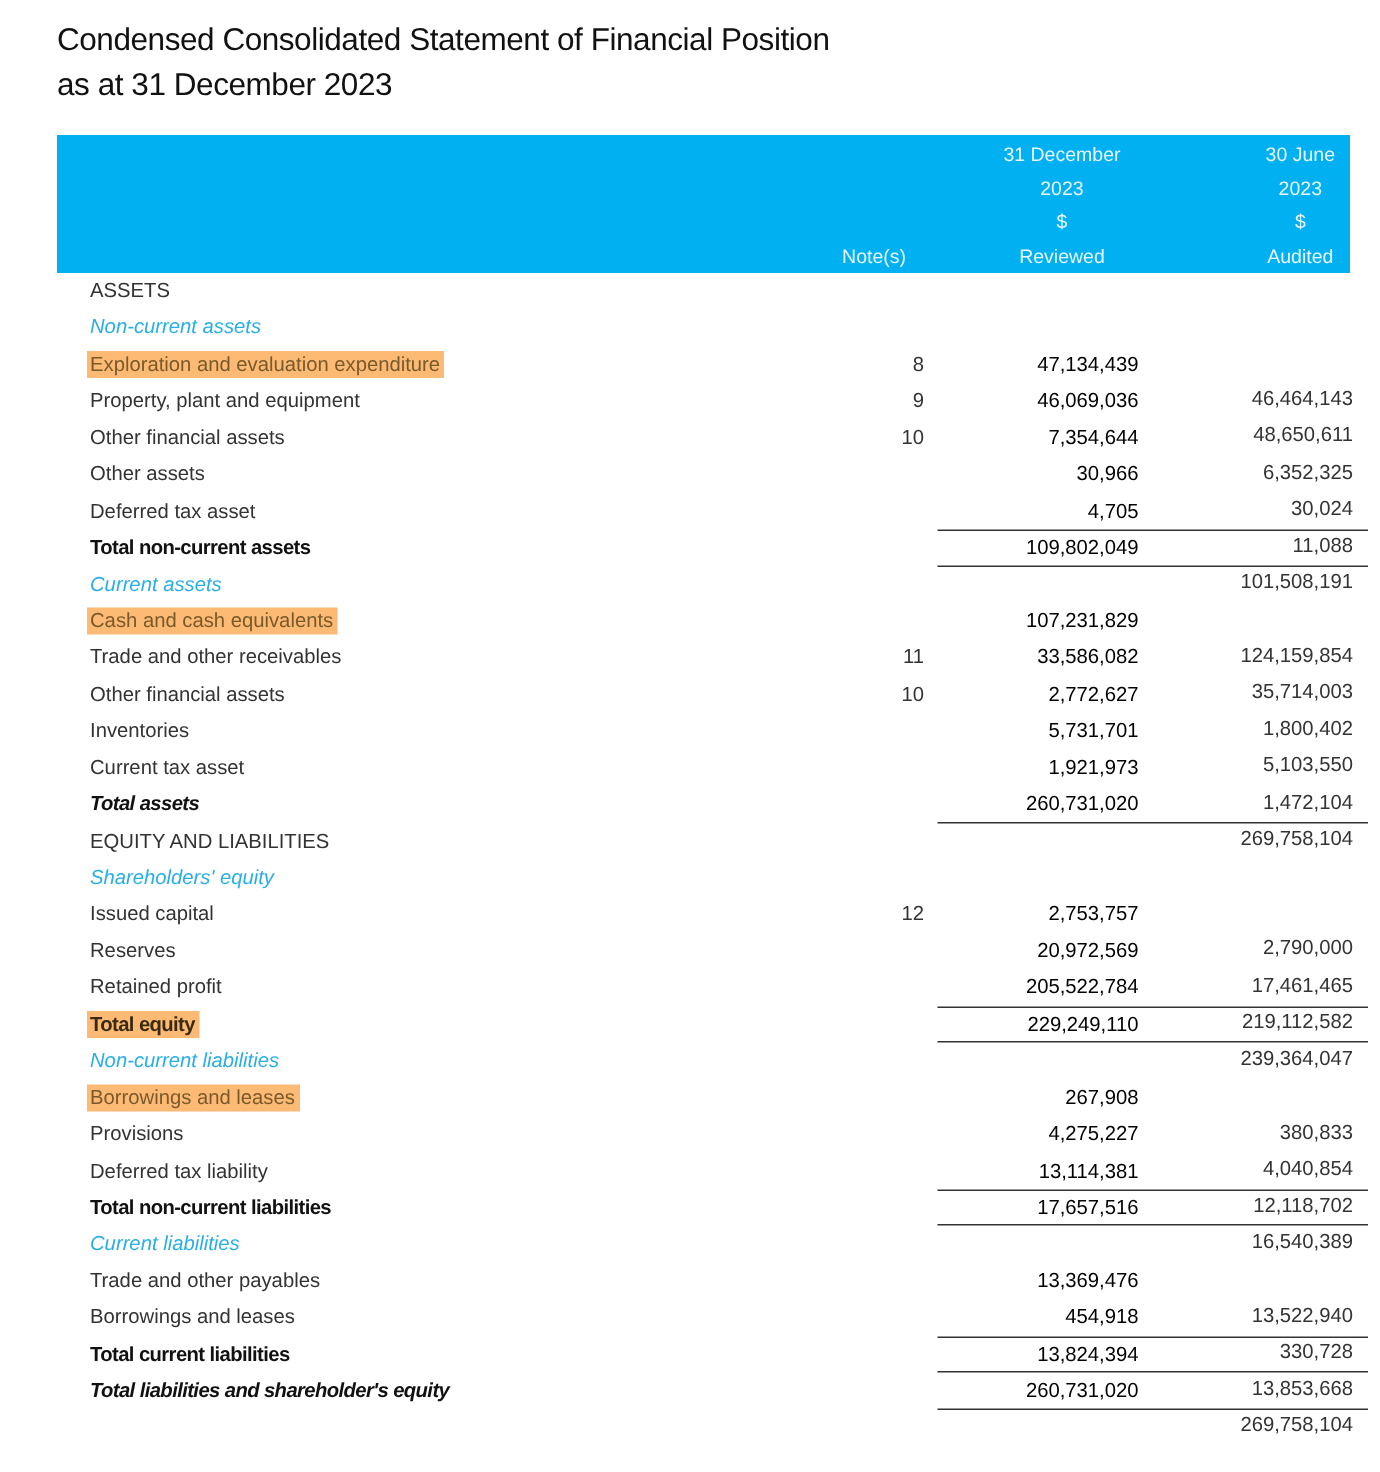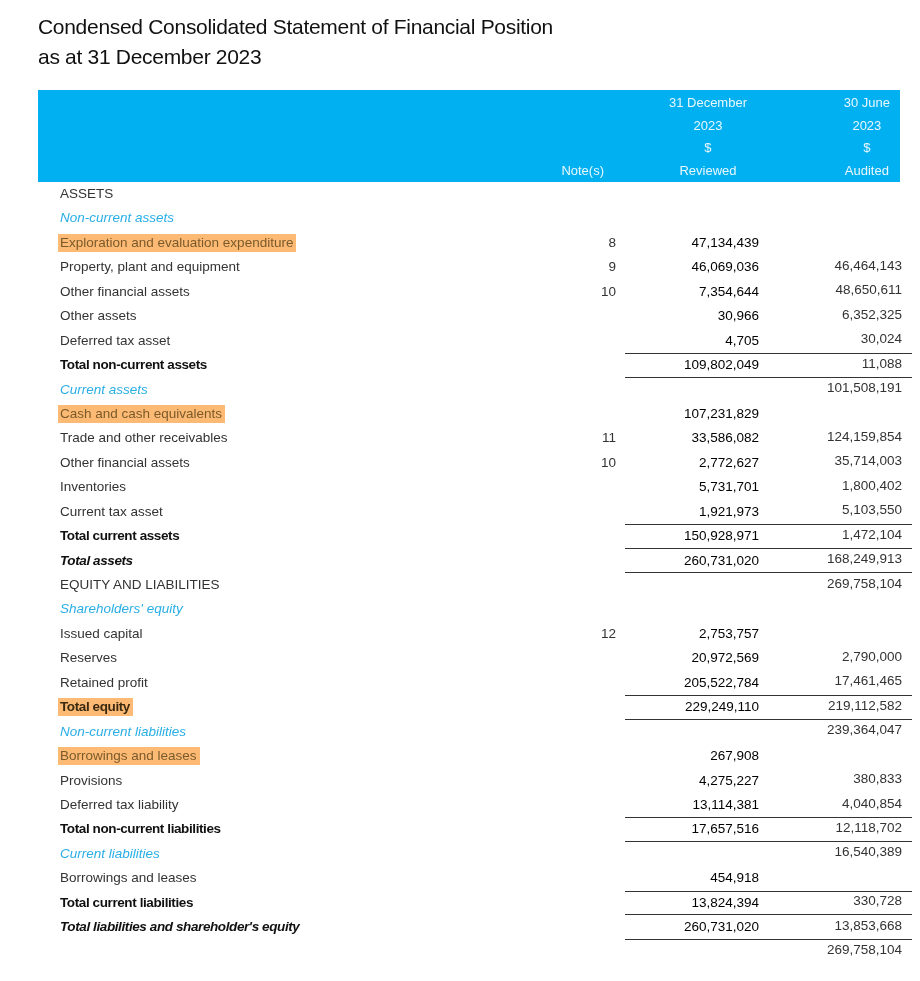--- a/index.html
+++ b/index.html
@@ -142,27 +142,20 @@
     <span class="v1">5,731,701</span>
     <span class="v2">5,103,550</span>
   </div>
 
   <div class="row">
     <span class="label">Current tax asset</span>
     <span class="v1">1,921,973</span>
     <span class="v2">1,472,104</span>
   </div>
 
-  <div class="row total">
-    <span class="line-top"></span>
-    <span class="line-bottom"></span>
-    <span class="label">Total current assets</span>
-    <span class="v1">150,928,971</span>
-    <span class="v2">168,249,913</span>
-  </div>
 
   <div class="row total-italic">
     <span class="line-bottom"></span>
     <span class="label">Total assets</span>
     <span class="v1">260,731,020</span>
     <span class="v2">269,758,104</span>
   </div>
 
   <div class="row heading">
     <span class="label">EQUITY AND LIABILITIES</span>
@@ -226,20 +219,25 @@
     <span class="line-bottom"></span>
     <span class="label">Total non-current liabilities</span>
     <span class="v1">17,657,516</span>
     <span class="v2">16,540,389</span>
   </div>
 
   <div class="row section">
     <span class="label">Current liabilities</span>
   </div>
 
+  <div class="row">
+    <span class="label">Trade and other payables</span>
+    <span class="v1">13,369,476</span>
+    <span class="v2">13,522,940</span>
+  </div>
 
   <div class="row">
     <span class="label">Borrowings and leases</span>
     <span class="v1">454,918</span>
     <span class="v2">330,728</span>
   </div>
 
   <div class="row total">
     <span class="line-top"></span>
     <span class="line-bottom"></span>

